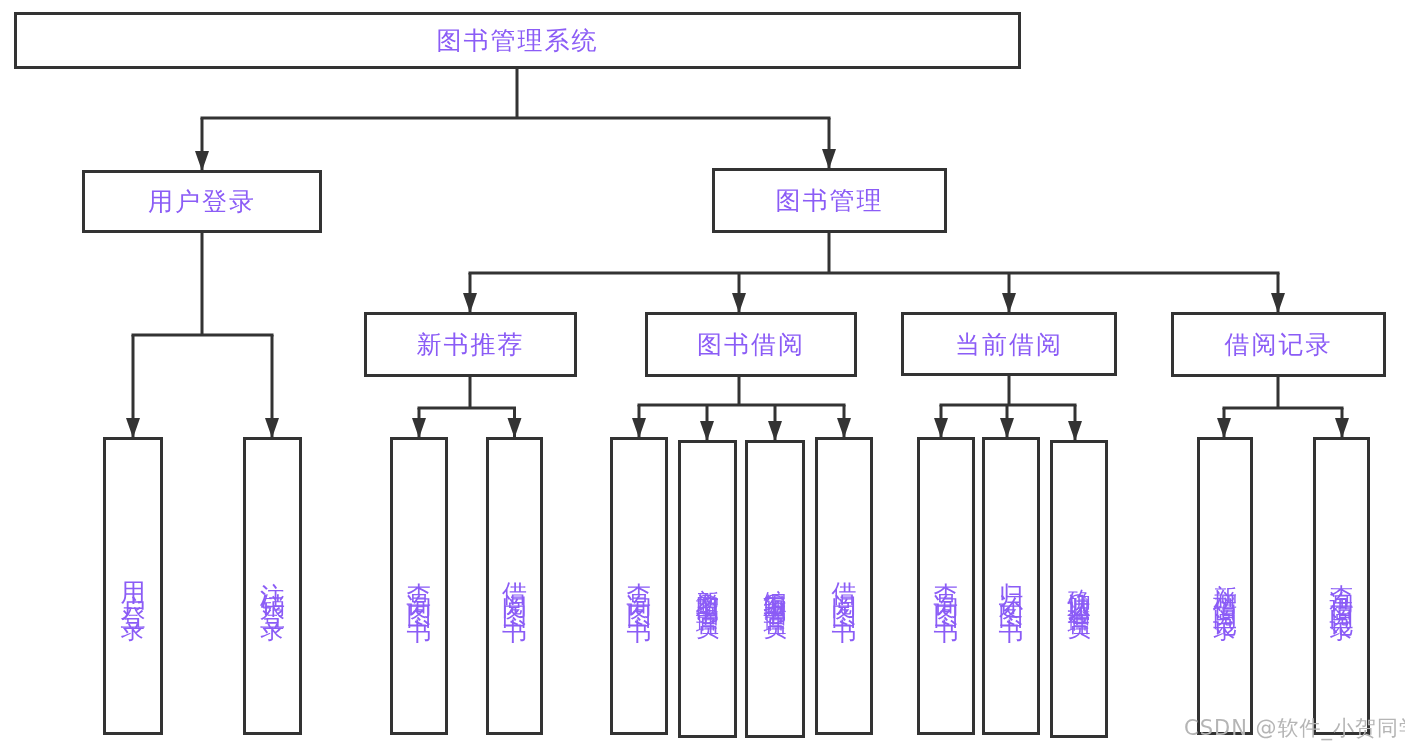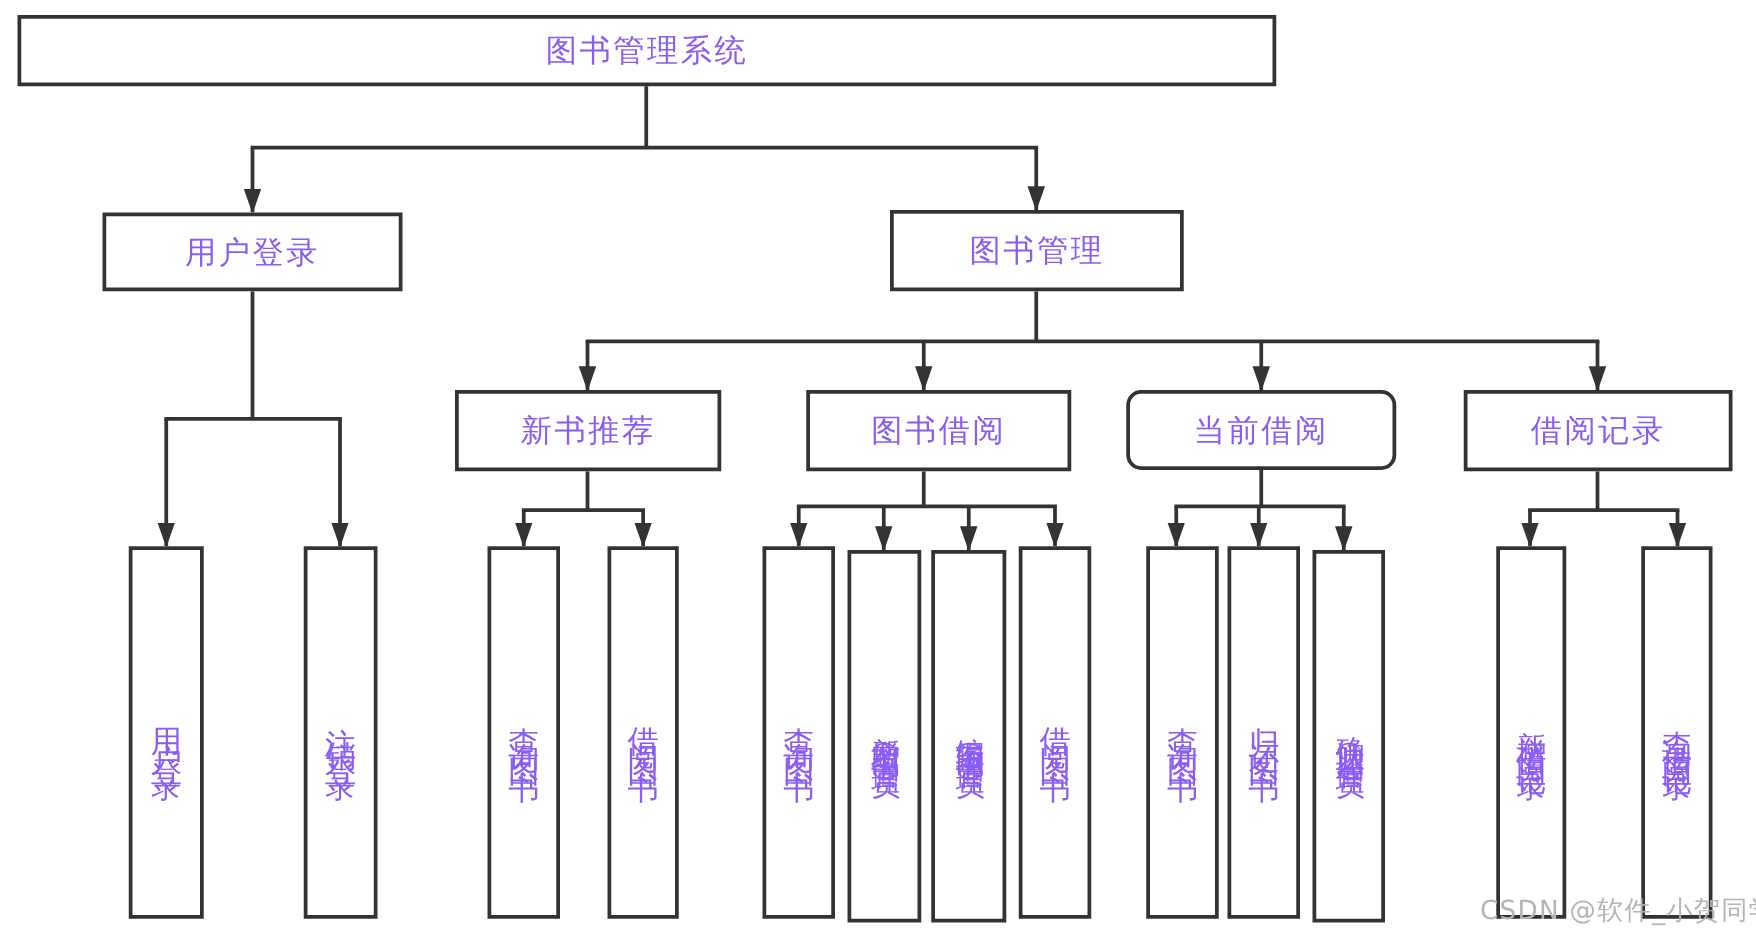--- a/index.html
+++ b/index.html
@@ -101,21 +101,21 @@
     </g>
   </svg>
 
   <div class="node root-box" style="left:14px; top:12px; width:1007px; height:57px;">图书管理系统</div>
 
   <div class="node h-box" style="left:82px; top:170px; width:240px; height:63px;">用户登录</div>
   <div class="node h-box" style="left:712px; top:168px; width:235px; height:65px;">图书管理</div>
 
   <div class="node h-box" style="left:364px; top:312px; width:213px; height:65px;">新书推荐</div>
   <div class="node h-box" style="left:633px; top:312px; width:212px; height:65px;margin-left:12px;">图书借阅</div>
-  <div class="node h-box" style="left:901px; top:312px; width:216px; height:64px;border-radius:12px;">当前借阅</div>
+  <div class="node h-box" style="left:901px; top:312px; width:216px; height:64px;">当前借阅</div>
   <div class="node h-box" style="left:1171px; top:312px; width:215px; height:65px;">借阅记录</div>
 
   <div class="node leaf" style="left:103px; top:437px; width:60px; height:298px;">
     <span>用户登录</span>
   </div>
   <div class="node leaf" style="left:243px; top:437px; width:59px; height:298px;">
     <span>注销登录</span>
   </div>
 
   <div class="node leaf" style="left:390px; top:437px; width:58px; height:298px;">

